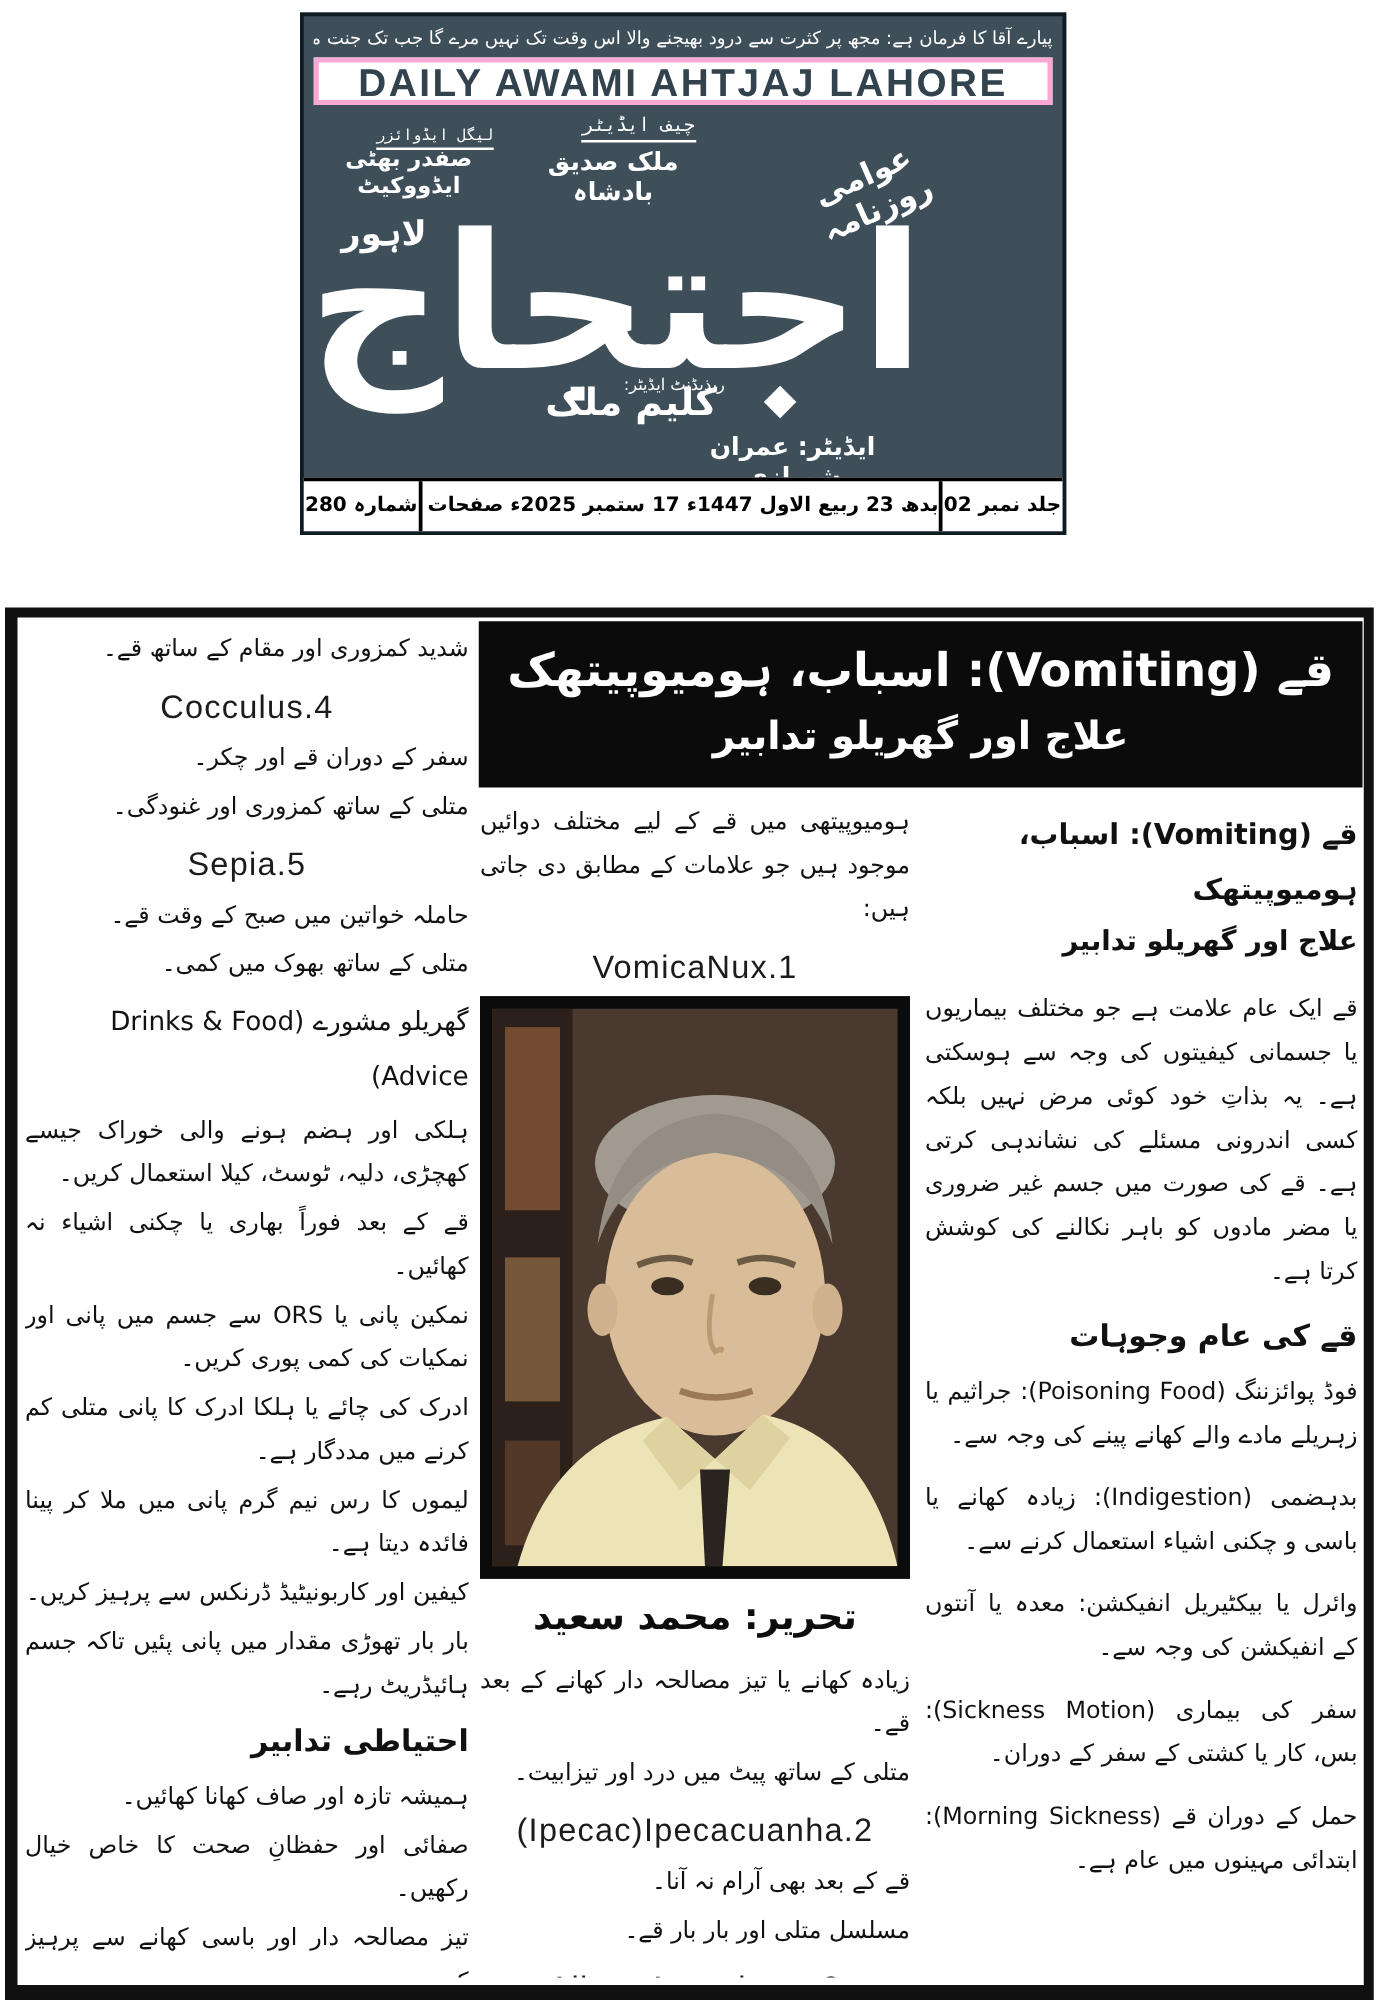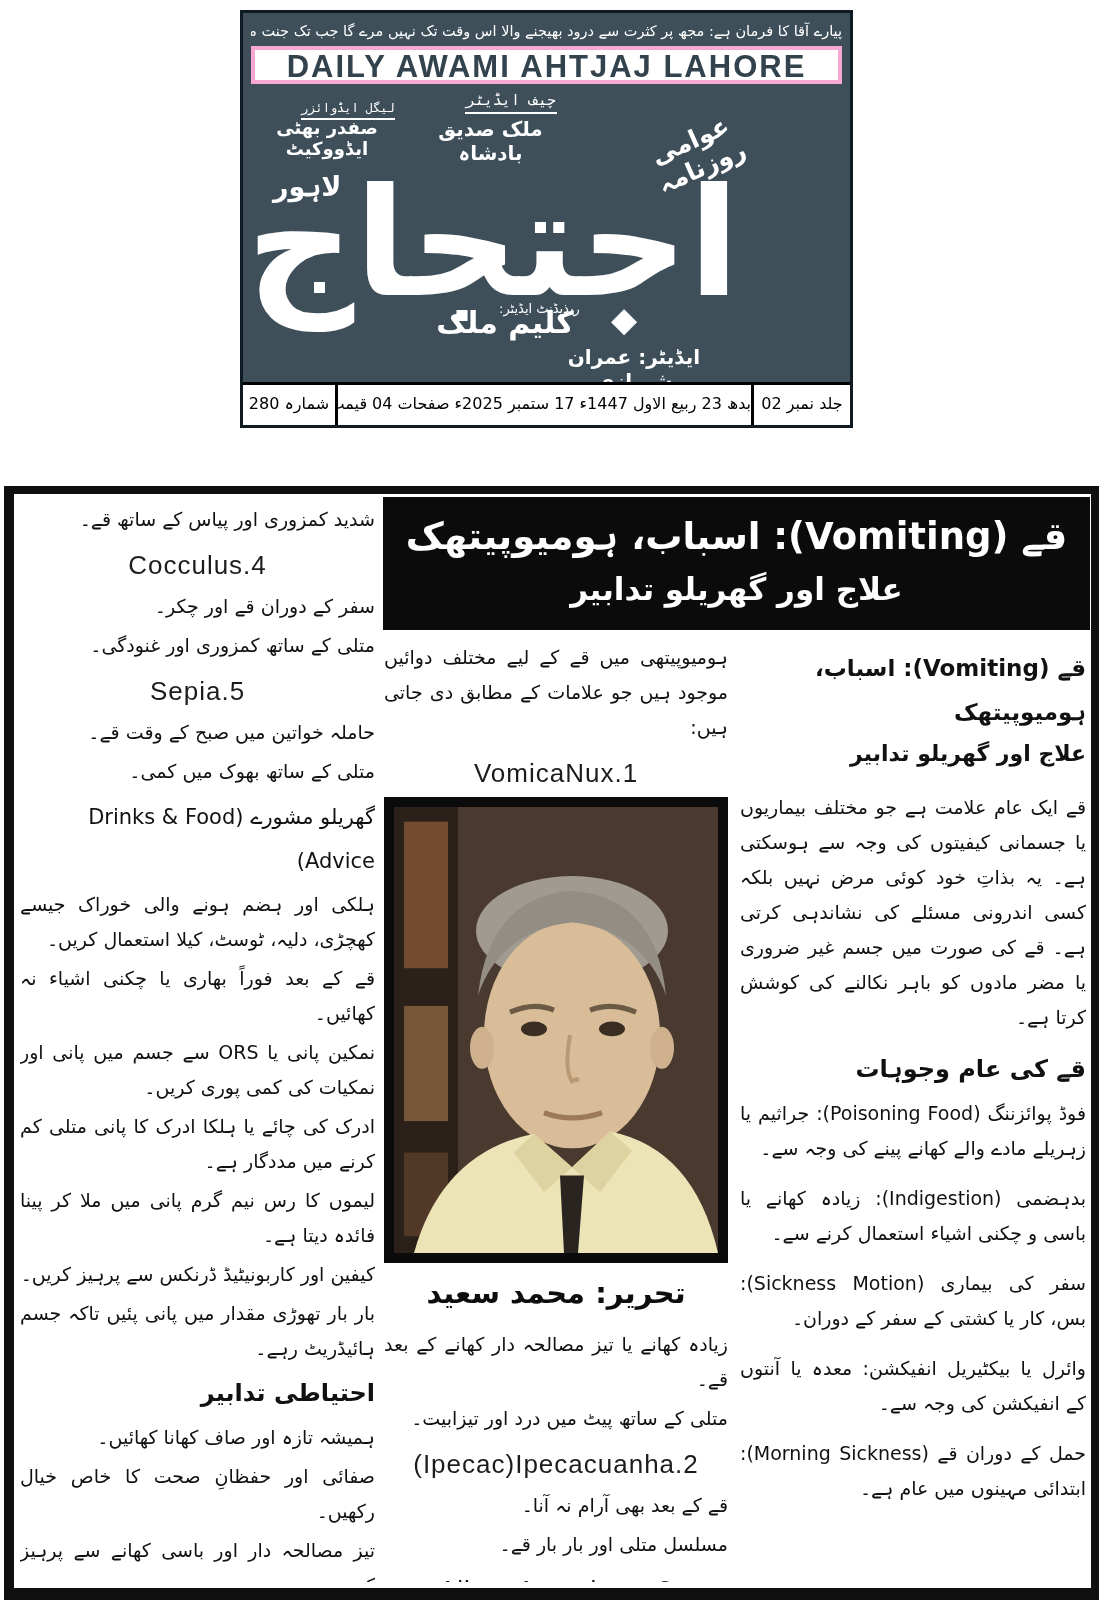--- a/index.html
+++ b/index.html
@@ -35,21 +35,21 @@
     font-weight:bold;color:#fff;direction:rtl;
   }
   .res-label{top:288px;left:256px;font-size:13px;}
   .res-name{top:292px;left:172px;font-size:30px;font-weight:bold;width:180px;text-align:center;}
   .diamond{top:286px;left:368px;font-size:34px;}
   .editor-line{top:332px;left:316px;font-size:20px;font-weight:bold;width:150px;text-align:center;}
   .dateline{
     position:absolute;left:0;right:0;bottom:0;height:40px;background:#fff;
     border-top:3px solid #000;display:flex;direction:rtl;color:#000;
   }
-  .dl-cell{font-size:16px;font-weight:normal;text-align:center;line-height:37px;direction:rtl;white-space:nowrap;overflow:hidden;}
+  .dl-cell{font-size:16px;font-weight:bold;text-align:center;line-height:37px;direction:rtl;white-space:nowrap;overflow:hidden;}
   .dl-vol{width:96px;border-left:3px solid #000;}
   .dl-date{flex:1;}
   .dl-issue{width:92px;border-right:3px solid #000;}
   
   .frame{
     position:absolute;left:4px;top:486px;width:1095px;height:1114px;box-sizing:border-box;
     border-top:8px solid #101010;border-left:10px solid #101010;
     border-right:8px solid #101010;border-bottom:12px solid #101010;
   }
   .headline{
@@ -120,22 +120,22 @@
   <div class="hl2">علاج اور گھریلو تدابیر</div>
 </div>
 
 <div class="col col-right">
   <div class="title">قے (Vomiting): اسباب، ہومیوپیتھک</div>
   <div class="title2">علاج اور گھریلو تدابیر</div>
   <div class="p pg">قے ایک عام علامت ہے جو مختلف بیماریوں یا جسمانی کیفیتوں کی وجہ سے ہوسکتی ہے۔ یہ بذاتِ خود کوئی مرض نہیں بلکہ کسی اندرونی مسئلے کی نشاندہی کرتی ہے۔ قے کی صورت میں جسم غیر ضروری یا مضر مادوں کو باہر نکالنے کی کوشش کرتا ہے۔</div>
   <div class="h">قے کی عام وجوہات</div>
   <div class="p pg">فوڈ پوائزننگ (Poisoning Food): جراثیم یا زہریلے مادے والے کھانے پینے کی وجہ سے۔</div>
   <div class="p pg">بدہضمی (Indigestion): زیادہ کھانے یا باسی و چکنی اشیاء استعمال کرنے سے۔</div>
+  <div class="p pg">وائرل یا بیکٹیریل انفیکشن: معدہ یا آنتوں کے انفیکشن کی وجہ سے۔</div>
   <div class="p pg">سفر کی بیماری (Sickness Motion): بس، کار یا کشتی کے سفر کے دوران۔</div>
-  <div class="p pg">وائرل یا بیکٹیریل انفیکشن: معدہ یا آنتوں کے انفیکشن کی وجہ سے۔</div>
   <div class="p pg">حمل کے دوران قے (Morning Sickness): ابتدائی مہینوں میں عام ہے۔</div>
 
 </div>
 
 <div class="col col-mid">
   <div class="p">ہومیوپیتھی میں قے کے لیے مختلف دوائیں موجود ہیں جو علامات کے مطابق دی جاتی ہیں:</div>
   <div class="latin">VomicaNux.1</div>
 
   <div class="photo-frame">
     <svg viewBox="0 0 324 426" preserveAspectRatio="none">
@@ -166,21 +166,21 @@
   <div class="p">زیادہ کھانے یا تیز مصالحہ دار کھانے کے بعد قے۔</div>
   <div class="p">متلی کے ساتھ پیٹ میں درد اور تیزابیت۔</div>
   <div class="latin">(Ipecac)Ipecacuanha.2</div>
   <div class="p">قے کے بعد بھی آرام نہ آنا۔</div>
   <div class="p">مسلسل متلی اور بار بار قے۔</div>
   <div class="latin">AlbumArsenicum.3</div>
 
 </div>
 
 <div class="col col-left">
-  <div class="p">شدید کمزوری اور پیاس کے ساتھ قے۔</div>
+  <div class="p">شدید کمزوری اور مقام کے ساتھ قے۔</div>
   <div class="latin">Cocculus.4</div>
   <div class="p">سفر کے دوران قے اور چکر۔</div>
   <div class="p">متلی کے ساتھ کمزوری اور غنودگی۔</div>
   <div class="latin">Sepia.5</div>
   <div class="p">حاملہ خواتین میں صبح کے وقت قے۔</div>
   <div class="p">متلی کے ساتھ بھوک میں کمی۔</div>
   <div class="mixed">گھریلو مشورے (Drinks &amp; Food Advice)</div>
   <div class="p">ہلکی اور ہضم ہونے والی خوراک جیسے کھچڑی، دلیہ، ٹوسٹ، کیلا استعمال کریں۔</div>
   <div class="p">قے کے بعد فوراً بھاری یا چکنی اشیاء نہ کھائیں۔</div>
   <div class="p">نمکین پانی یا ORS سے جسم میں پانی اور نمکیات کی کمی پوری کریں۔</div>

